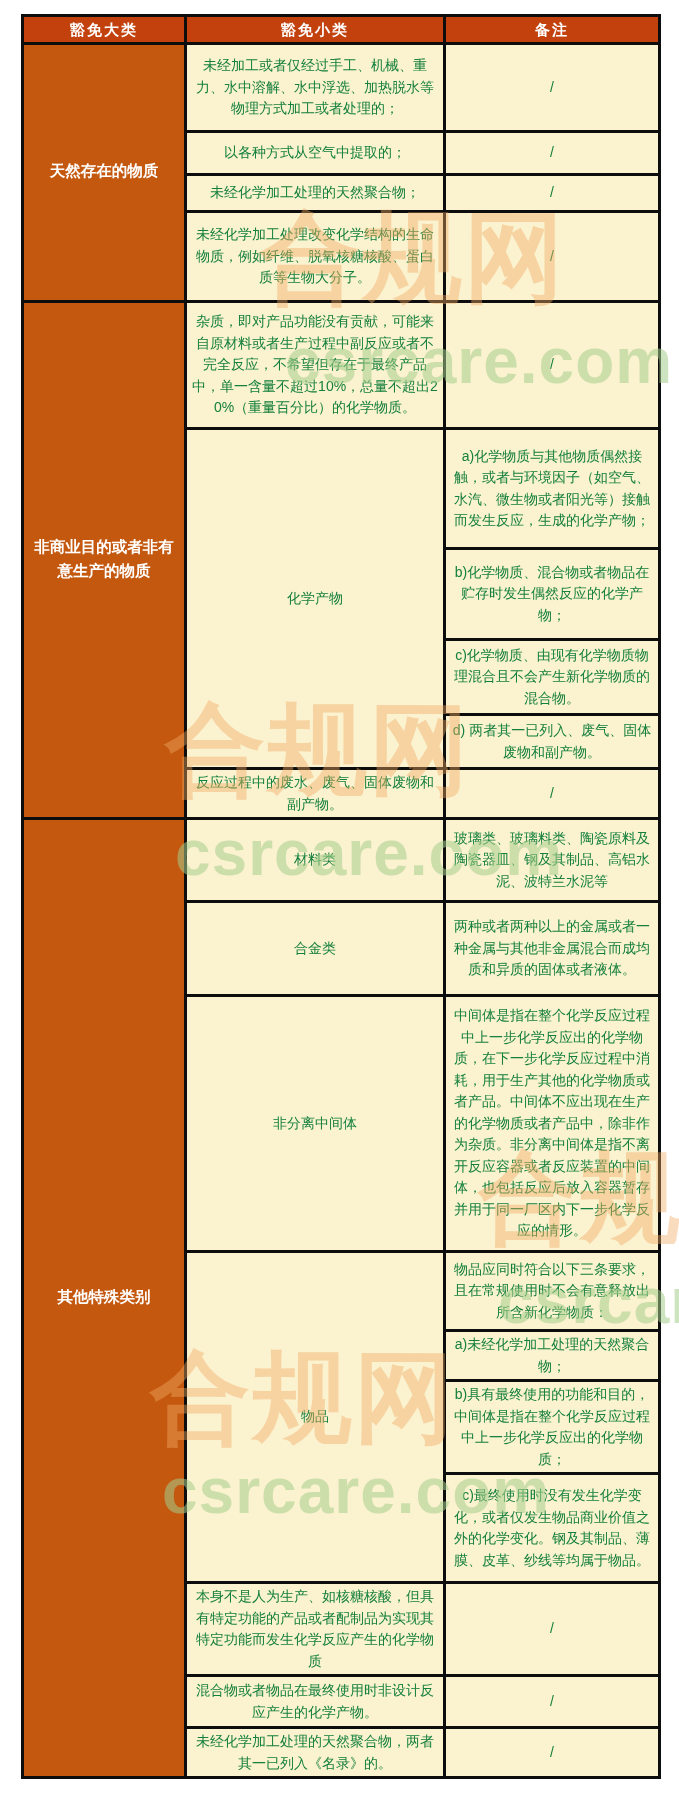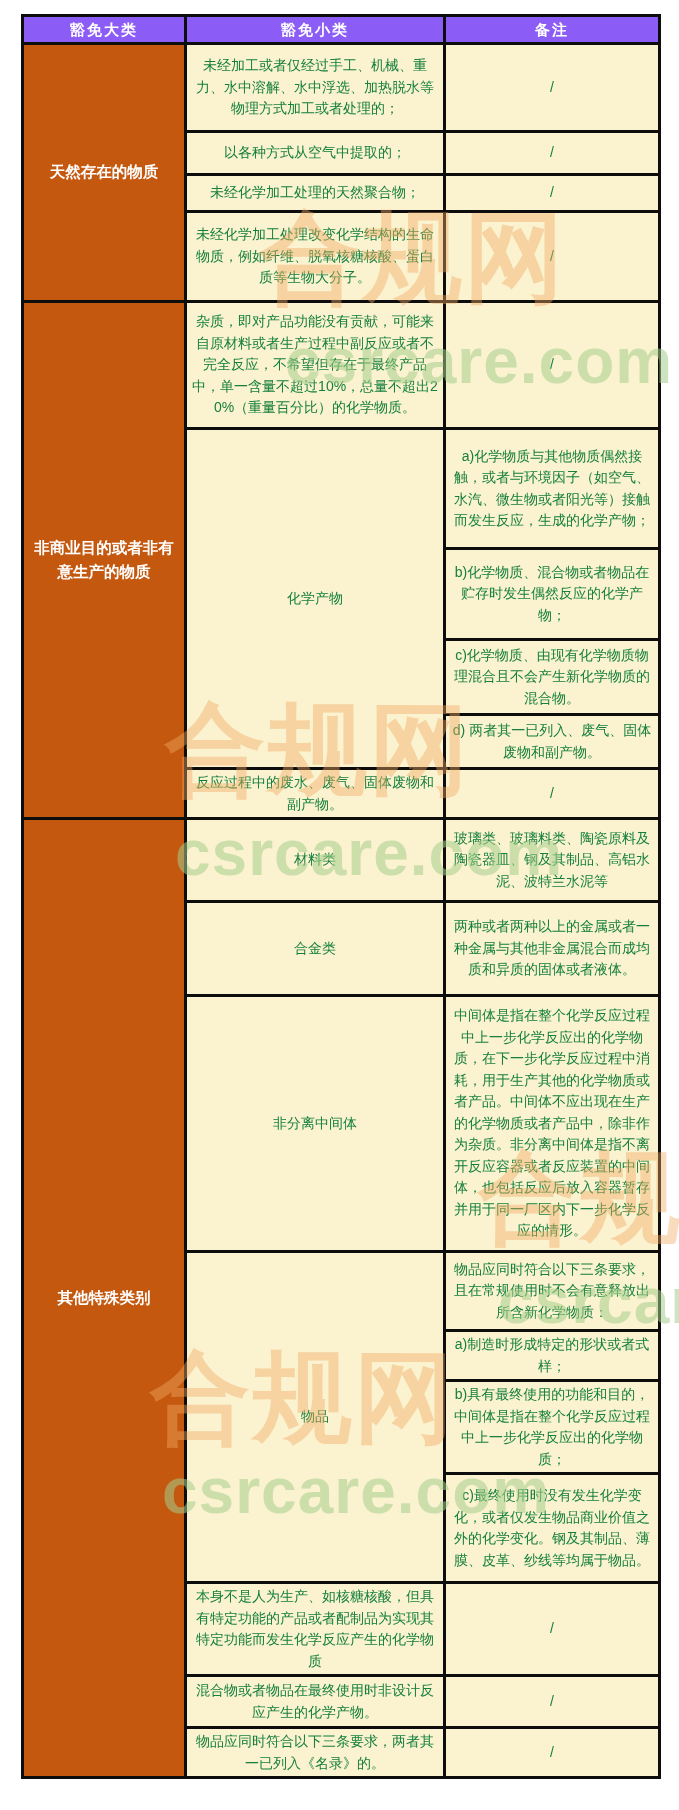--- a/index.html
+++ b/index.html
@@ -24,35 +24,36 @@
     table-layout: fixed;
   }
   table.exemption th,
   table.exemption td {
     border: 3px solid #0d0d0d;
     vertical-align: middle;
     text-align: center;
     word-break: break-all;
   }
   th.hdr {
-    background: #8b5cf6;
+    background: #c2410c;
     color: #ffffff;
     font-size: 15px;
     font-weight: bold;
     height: 23px;
     line-height: 23px;
     letter-spacing: 2px;
   }
   td.cat {
     background: #c4580f;
     color: #ffffff;
     font-size: 15.5px;
     font-weight: bold;
     line-height: 1.55;
     padding: 2px 6px;
+    font-family: Liberation Mono, monospace;
   }
   td.sub, td.rem {
     background: #fbf2cf;
     color: #15803d;
     font-size: 14px;
     line-height: 21.5px;
     padding: 2px 4px;
   }
   td.rem { padding: 2px 6px; }
   .wm {
@@ -148,38 +149,38 @@
       </tr>
       <tr style="height:256px">
         <td class="sub">非分离中间体</td>
         <td class="rem">中间体是指在整个化学反应过程中上一步化学反应出的化学物质，在下一步化学反应过程中消耗，用于生产其他的化学物质或者产品。中间体不应出现在生产的化学物质或者产品中，除非作为杂质。非分离中间体是指不离开反应容器或者反应装置的中间体，也包括反应后放入容器暂存并用于同一厂区内下一步化学反应的情形。</td>
       </tr>
       <tr style="height:79px">
         <td class="sub" rowspan="4">物品</td>
         <td class="rem">物品应同时符合以下三条要求，且在常规使用时不会有意释放出所含新化学物质：</td>
       </tr>
       <tr style="height:48px">
-        <td class="rem">a)制造时形成特定的形状或者式样；</td>
+        <td class="rem">a)未经化学加工处理的天然聚合物；</td>
       </tr>
       <tr style="height:80px">
         <td class="rem">b)具有最终使用的功能和目的，中间体是指在整个化学反应过程中上一步化学反应出的化学物质；</td>
       </tr>
       <tr style="height:109px">
         <td class="rem">c)最终使用时没有发生化学变化，或者仅发生物品商业价值之外的化学变化。钢及其制品、薄膜、皮革、纱线等均属于物品。</td>
       </tr>
       <tr style="height:93px">
         <td class="sub">本身不是人为生产、如核糖核酸，但具有特定功能的产品或者配制品为实现其特定功能而发生化学反应产生的化学物质</td>
         <td class="rem">/</td>
       </tr>
       <tr style="height:52px">
         <td class="sub">混合物或者物品在最终使用时非设计反应产生的化学产物。</td>
         <td class="rem">/</td>
       </tr>
       <tr style="height:50px">
-        <td class="sub">物品应同时符合以下三条要求，两者其一已列入《名录》的。</td>
+        <td class="sub">未经化学加工处理的天然聚合物，两者其一已列入《名录》的。</td>
         <td class="rem">/</td>
       </tr>
     </tbody>
   </table>
 
   <div class="wm wm-brand" style="left:260px; top:198px;">合规网</div>
   <div class="wm wm-domain" style="left:285px; top:320px;">csrcare.com</div>
 
   <div class="wm wm-brand" style="left:165px; top:690px;">合规网</div>
   <div class="wm wm-domain" style="left:175px; top:812px;">csrcare.com</div>

